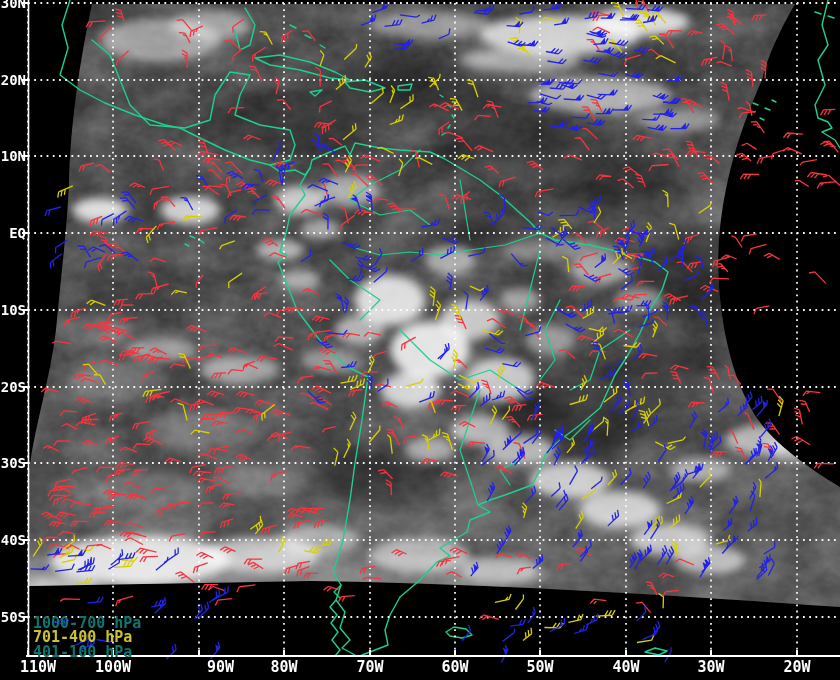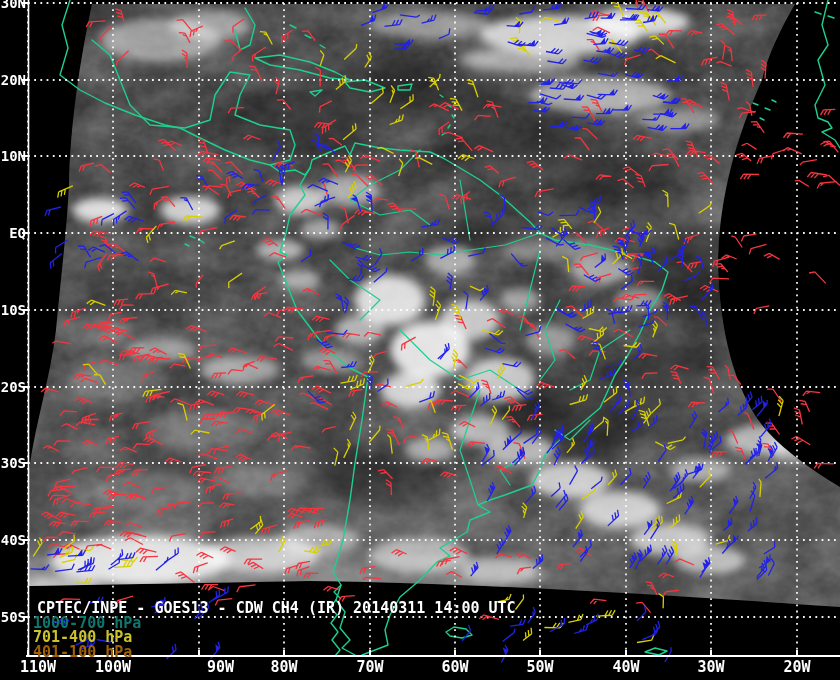--- a/index.html
+++ b/index.html
@@ -3042,24 +3042,23 @@
           <line x1="370" y1="650" x2="370" y2="656" stroke="#ffffff" stroke-width="2"></line>
           <line x1="455" y1="650" x2="455" y2="656" stroke="#ffffff" stroke-width="2"></line>
           <line x1="540" y1="650" x2="540" y2="656" stroke="#ffffff" stroke-width="2"></line>
           <line x1="626" y1="650" x2="626" y2="656" stroke="#ffffff" stroke-width="2"></line>
           <line x1="711" y1="650" x2="711" y2="656" stroke="#ffffff" stroke-width="2"></line>
           <line x1="797" y1="650" x2="797" y2="656" stroke="#ffffff" stroke-width="2"></line>
         </g>
     </g>
   </svg>
 
-  <div class="map-text" id="title-text">CPTEC/INPE - GOES13 - CDW CH4 (IR) 20140311 14:00 UTC</div>
   <div class="legend-row" style="top: 616px; color: #0f766e;">1000-700 hPa</div>
   <div class="legend-row" style="top: 630px; color: rgb(203, 196, 46);">701-400 hPa</div>
-  <div class="legend-row" style="top: 645px; color: #a16207;">401-100 hPa</div>
+  <div class="legend-row" style="top: 645px; color: #0f766e;">401-100 hPa</div>
   <div id="lat-labels">
       <div class="lat-label" style="left: 0px; top: -4px;">30N</div>
       <div class="lat-label" style="left: 0px; top: 73px;">20N</div>
       <div class="lat-label" style="left: 0px; top: 149px;">10N</div>
       <div class="lat-label" style="left: 0px; top: 226px;">EQ</div>
       <div class="lat-label" style="left: 0px; top: 303px;">10S</div>
       <div class="lat-label" style="left: 0px; top: 380px; text-align: right;">20S</div>
       <div class="lat-label" style="left: 0px; top: 456px;">30S</div>
       <div class="lat-label" style="left: 0px; top: 533px;">40S</div>
       <div class="lat-label" style="left: 0px; top: 610px;">50S</div>

